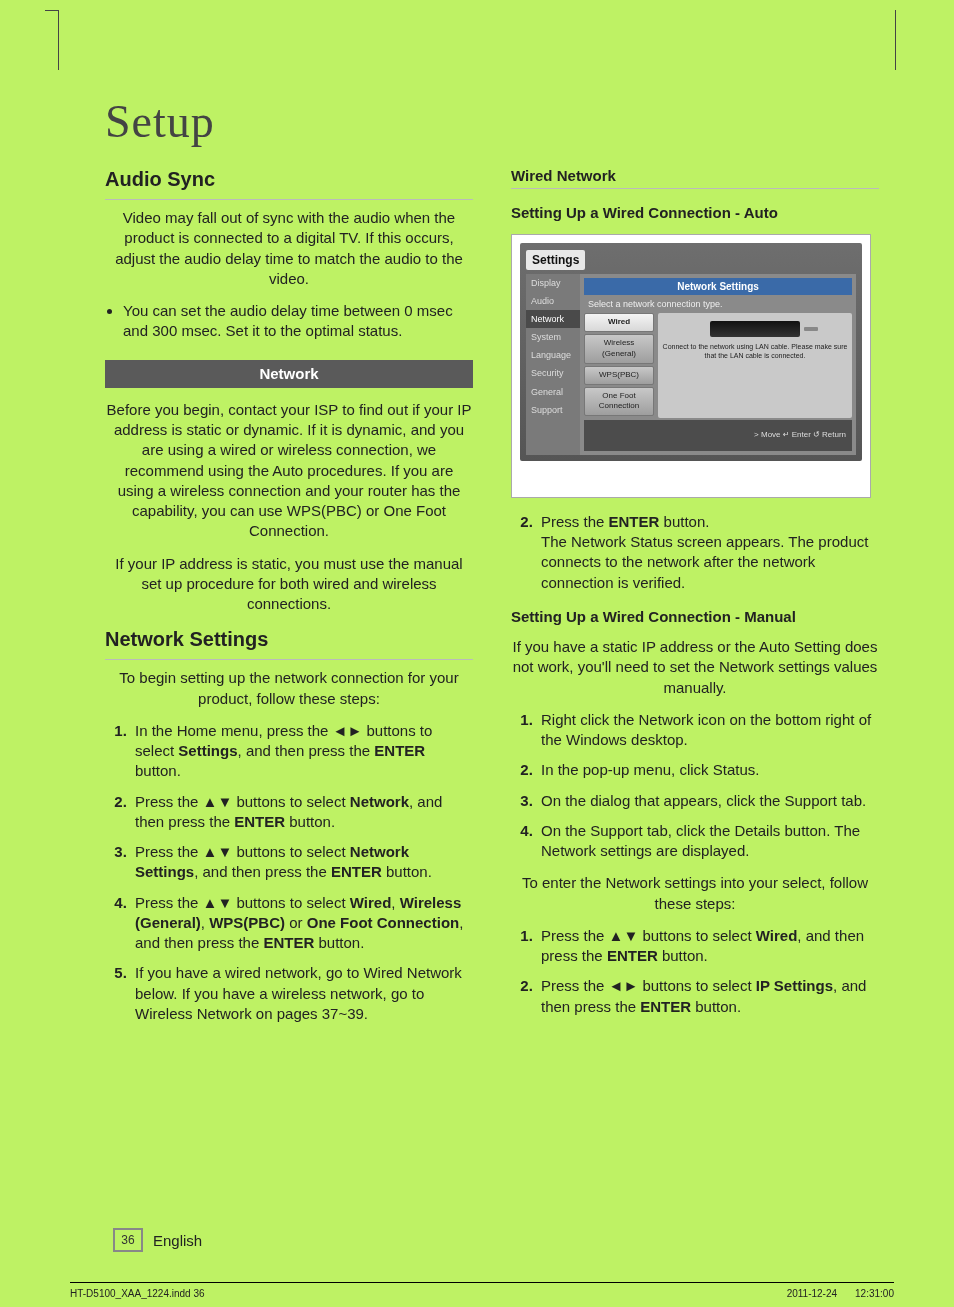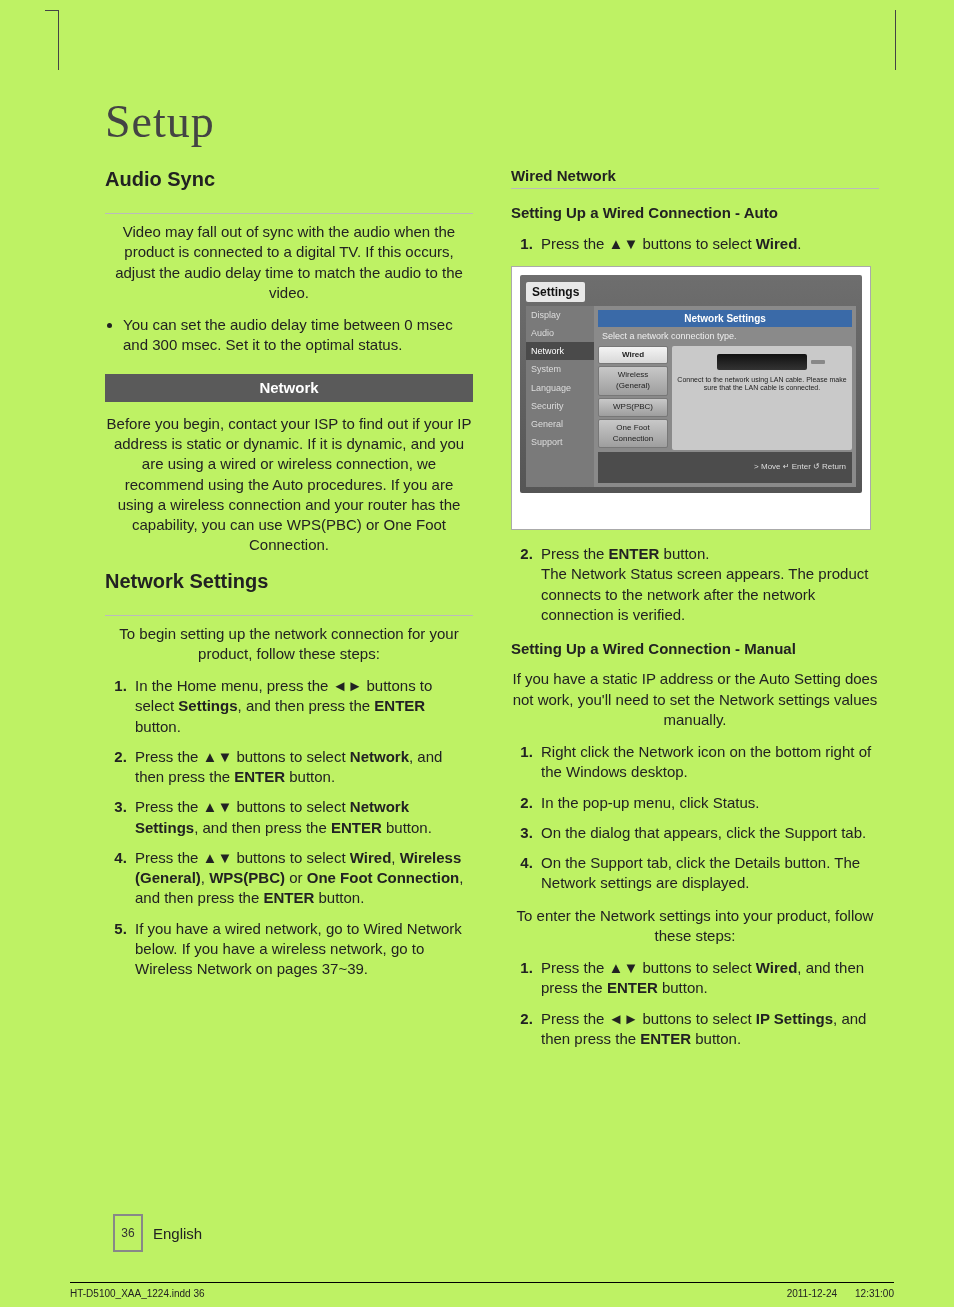--- a/index.html
+++ b/index.html
@@ -42,21 +42,21 @@
   }
   .col {
     flex: 1 1 0;
     font-size: 15px;
     line-height: 1.35;
   }
   h2.section {
     font-size: 20px;
     font-weight: bold;
     margin: 0 0 4px 0;
-    padding-bottom: 20px;
+    padding-bottom: 6px;
     border-bottom: 1px solid #bbb;
   }
   h3.under {
     font-size: 15px;
     font-weight: bold;
     margin: 0 0 6px 0;
     padding-bottom: 2px;
     border-bottom: 1px solid #bbb;
   }
   .band {
@@ -89,21 +89,21 @@
   .settings-inner {
     background: linear-gradient(#6e6e6e, #555);
     padding: 6px;
     border-radius: 2px;
   }
   .settings-title {
     font-weight: bold; font-size: 12px; color: #111; margin-bottom: 4px;
     background: #e8e8e8; padding: 2px 6px; border-radius: 2px; display: inline-block;
   }
   .settings-body { display: flex; background: #7a7a7a; }
-  .side { width: 68px; font-size: 9px; color: #ddd; }
+  .side { width: 54px; font-size: 9px; color: #ddd; }
   .side div { padding: 3px 5px; }
   .side .sel { background: #4a4a4a; color: #fff; }
   .main { flex: 1; background: #8a8a8a; padding: 4px; }
   .netset-hdr {
     background: #3a6aa8; color: #fff; text-align: center; font-size: 10px; padding: 2px 0; font-weight: bold;
   }
   .netset-sub { font-size: 9px; color: #eee; padding: 3px 4px; }
   .main-row { display: flex; gap: 4px; }
   .opts { width: 70px; }
   .opt {
@@ -124,21 +124,21 @@
   .preview-text { text-align: center; line-height: 1.2; }
   .foot-bar {
     text-align: right; font-size: 8px; color: #ddd; background: #4c4c4c; padding: 10px 6px; margin-top: 2px;
   }
   .settings-bottom { height: 28px; }
 
   .pgnum-box {
     position: absolute; bottom: 55px; left: 113px; display: flex; align-items: center; gap: 10px;
   }
   .pgnum-box .sq {
-    width: 30px; height: 38px; position: relative;
+    width: 30px; height: 24px; position: relative;
   }
   .pgnum-box .sq::before {
     content: ""; position: absolute; inset: 0; border: 2px solid #888; clip-path: polygon(0 0, 100% 0, 100% 100%, 0 100%, 0 0, 8% 8%, 8% 92%, 92% 92%, 92% 8%, 8% 8%);
   }
   .pgnum { position: absolute; inset: 0; display: flex; align-items: center; justify-content: center; font-size: 12px; color: #333; }
   .lang { font-size: 15px; }
 
   .footer-line {
     position: absolute; bottom: 24px; left: 70px; right: 60px; border-top: 1px solid #000;
   }
@@ -161,20 +161,21 @@
 
       <div class="col">
         <h2 class="section">Audio Sync</h2>
         <p>Video may fall out of sync with the audio when the product is connected to a digital TV. If this occurs, adjust the audio delay time to match the audio to the video.</p>
         <ul class="bul">
           <li>You can set the audio delay time between 0 msec and 300 msec. Set it to the optimal status.</li>
         </ul>
 
         <div class="band">Network</div>
         <p>Before you begin, contact your ISP to find out if your IP address is static or dynamic. If it is dynamic, and you are using a wired or wireless connection, we recommend using the Auto procedures. If you are using a wireless connection and your router has the capability, you can use WPS(PBC) or One Foot Connection.</p>
+        <p>If your IP address is static, you must use the manual set up procedure for both wired and wireless connections.</p>
 
         <h2 class="section">Network Settings</h2>
         <p>To begin setting up the network connection for your product, follow these steps:</p>
         <ol class="num">
           <li>
             <span>In the Home menu, press the ◄► buttons to select </span><b>Settings</b><span>, and then press the </span><b>ENTER</b><span> button.</span>
           </li>
           <li>
             <span>Press the ▲▼ buttons to select </span><b>Network</b><span>, and then press the </span><b>ENTER</b><span> button.</span>
           </li>
@@ -185,25 +186,20 @@
             <span>Press the ▲▼ buttons to select </span><b>Wired</b><span>, </span><b>Wireless (General)</b><span>, </span><b>WPS(PBC)</b><span> or </span><b>One Foot Connection</b><span>, and then press the </span><b>ENTER</b><span> button.</span>
           </li>
           <li>If you have a wired network, go to Wired Network below. If you have a wireless network, go to Wireless Network on pages 37~39.</li>
         </ol>
       </div>
 
       <div class="col">
         <h3 class="under">Wired Network</h3>
 
         <h4 class="sub">Setting Up a Wired Connection - Auto</h4>
-        <ol class="num">
-          <li>
-            <span>Press the ▲▼ buttons to select </span><b>Wired</b><span>.</span>
-          </li>
-        </ol>
 
         <div class="settings-shot">
           <div class="settings-inner">
             <span class="settings-title">Settings</span>
             <div class="settings-body">
               <div class="side">
                 <div>Display</div>
                 <div>Audio</div>
                 <div class="sel">Network</div>
                 <div>System</div>
@@ -242,21 +238,21 @@
         </ol>
 
         <h4 class="sub">Setting Up a Wired Connection - Manual</h4>
         <p>If you have a static IP address or the Auto Setting does not work, you'll need to set the Network settings values manually.</p>
         <ol class="num">
           <li>Right click the Network icon on the bottom right of the Windows desktop.</li>
           <li>In the pop-up menu, click Status.</li>
           <li>On the dialog that appears, click the Support tab.</li>
           <li>On the Support tab, click the Details button. The Network settings are displayed.</li>
         </ol>
-        <p>To enter the Network settings into your product, follow these steps:</p>
+        <p>To enter the Network settings into your select, follow these steps:</p>
         <ol class="num">
           <li>
             <span>Press the ▲▼ buttons to select </span><b>Wired</b><span>, and then press the </span><b>ENTER</b><span> button.</span>
           </li>
           <li>
             <span>Press the ◄► buttons to select </span><b>IP Settings</b><span>, and then press the </span><b>ENTER</b><span> button.</span>
           </li>
         </ol>
       </div>
     </div>

